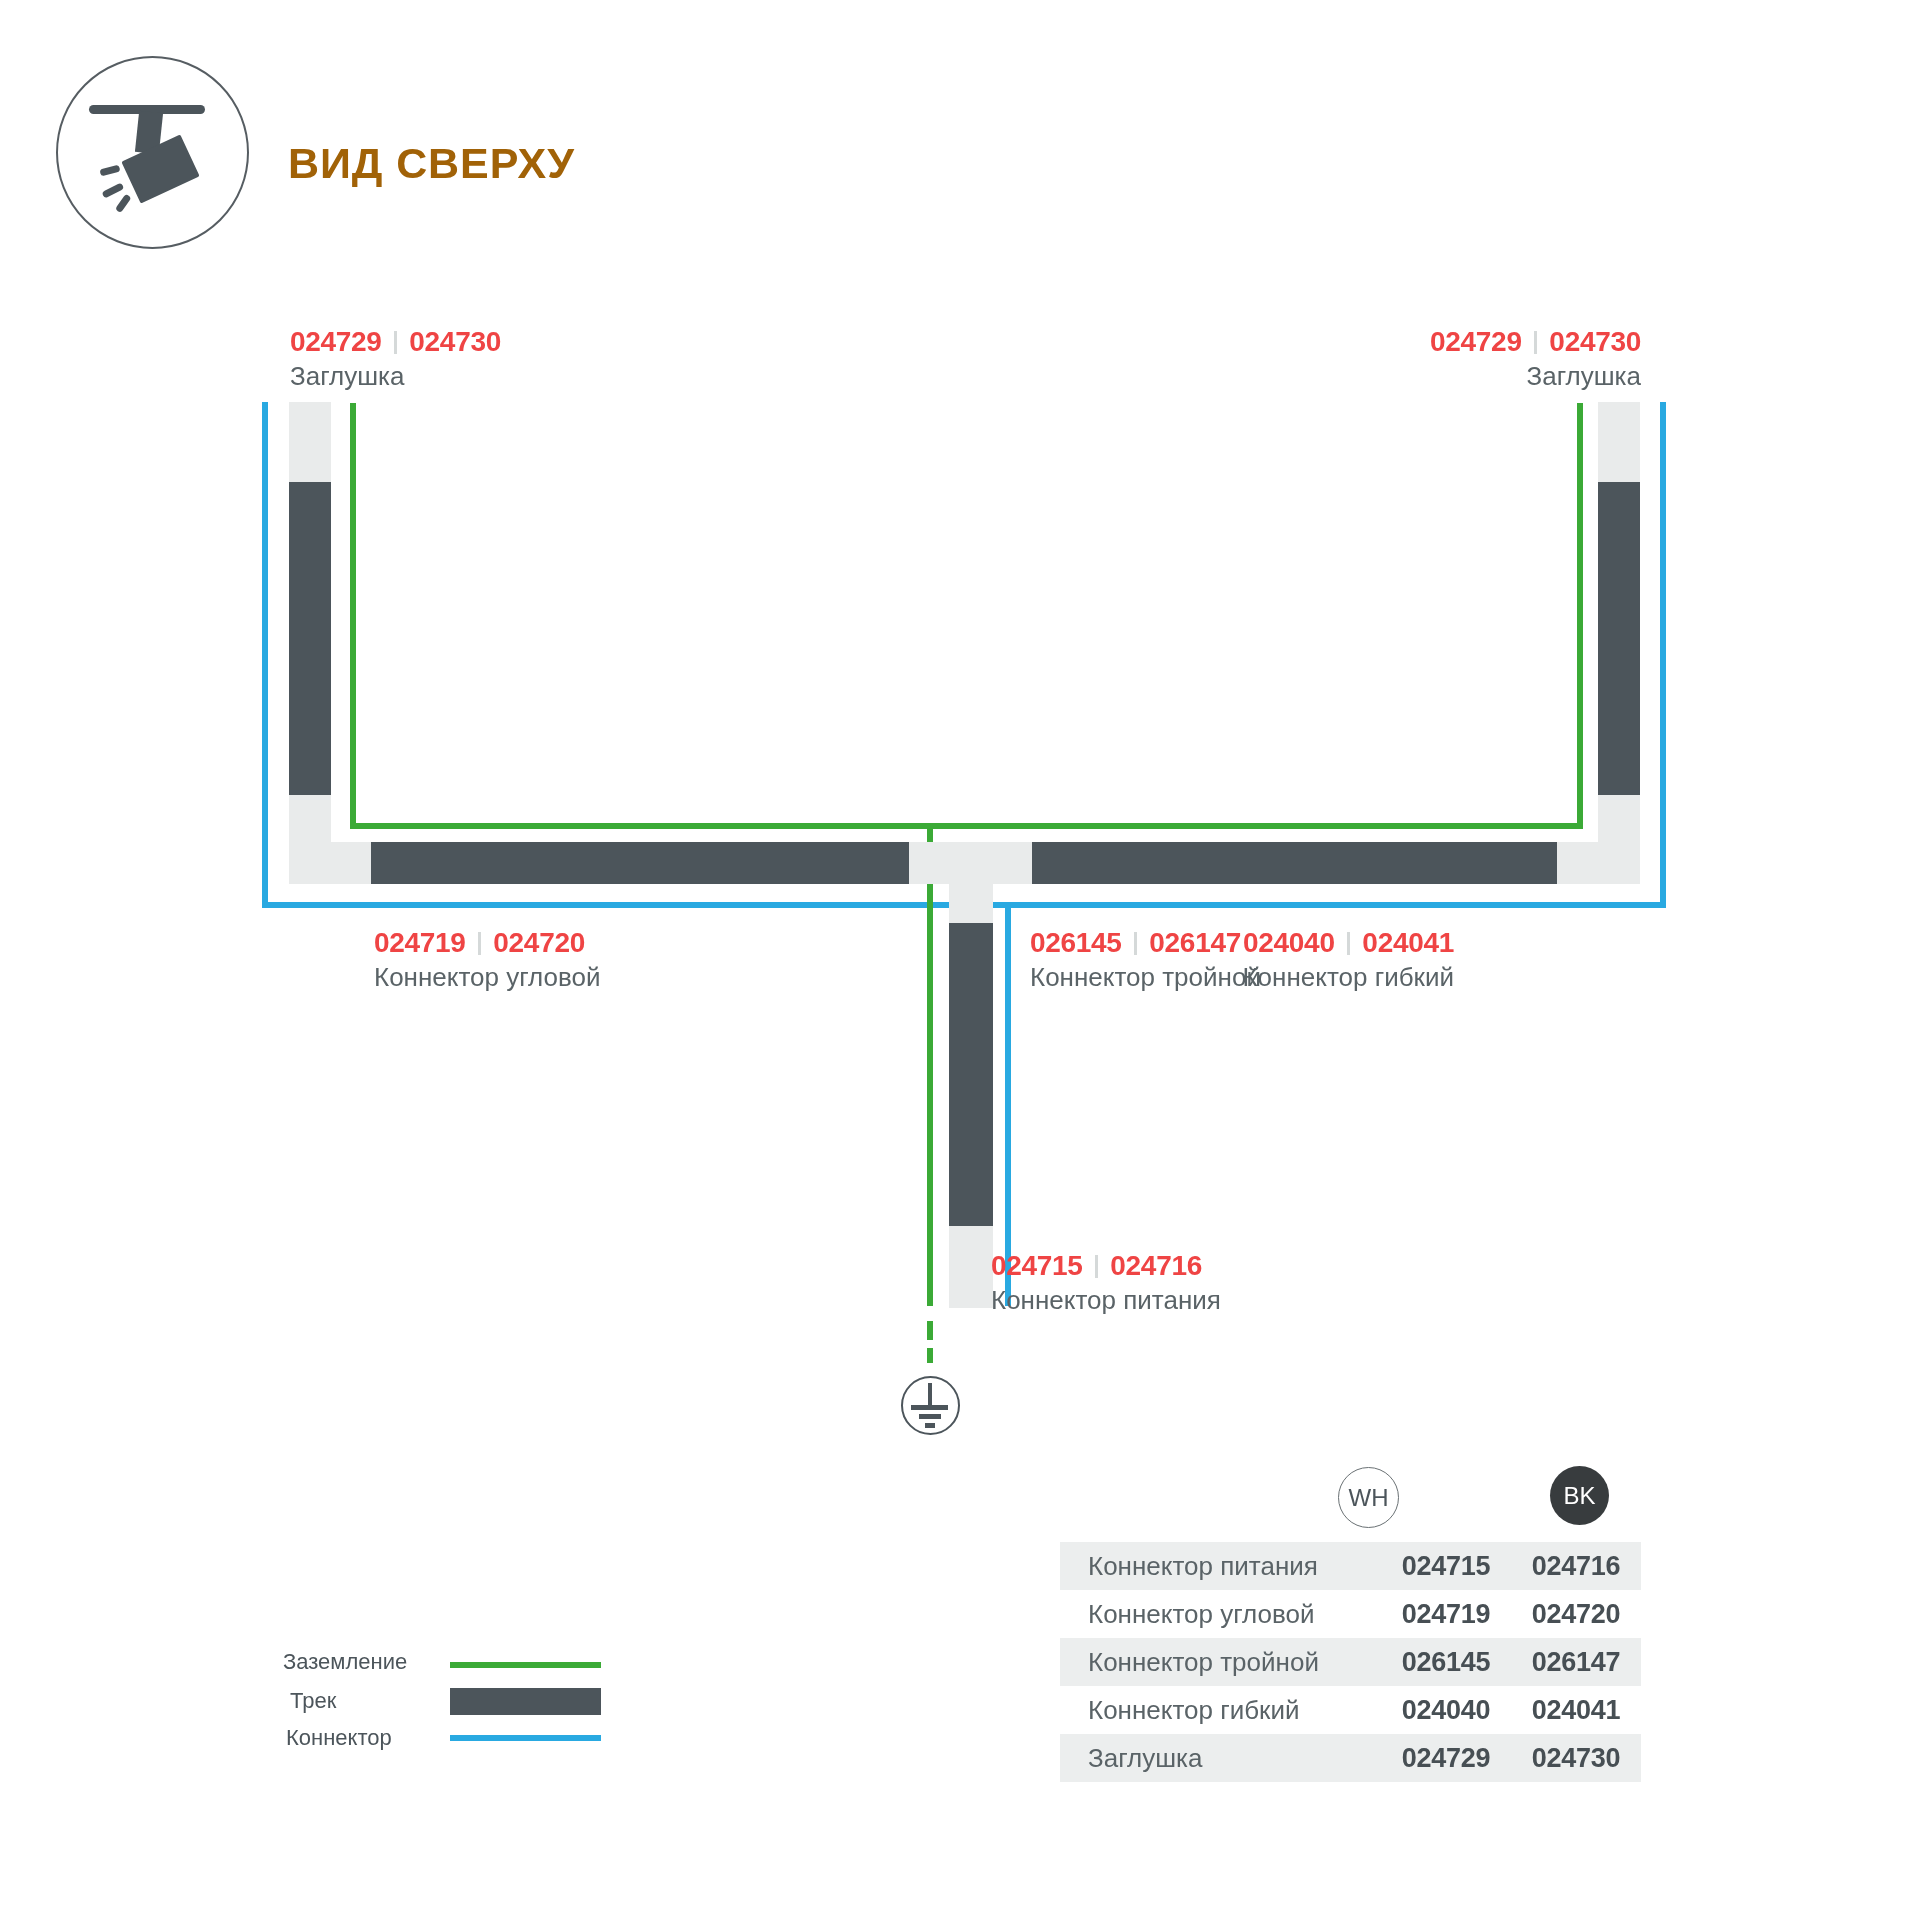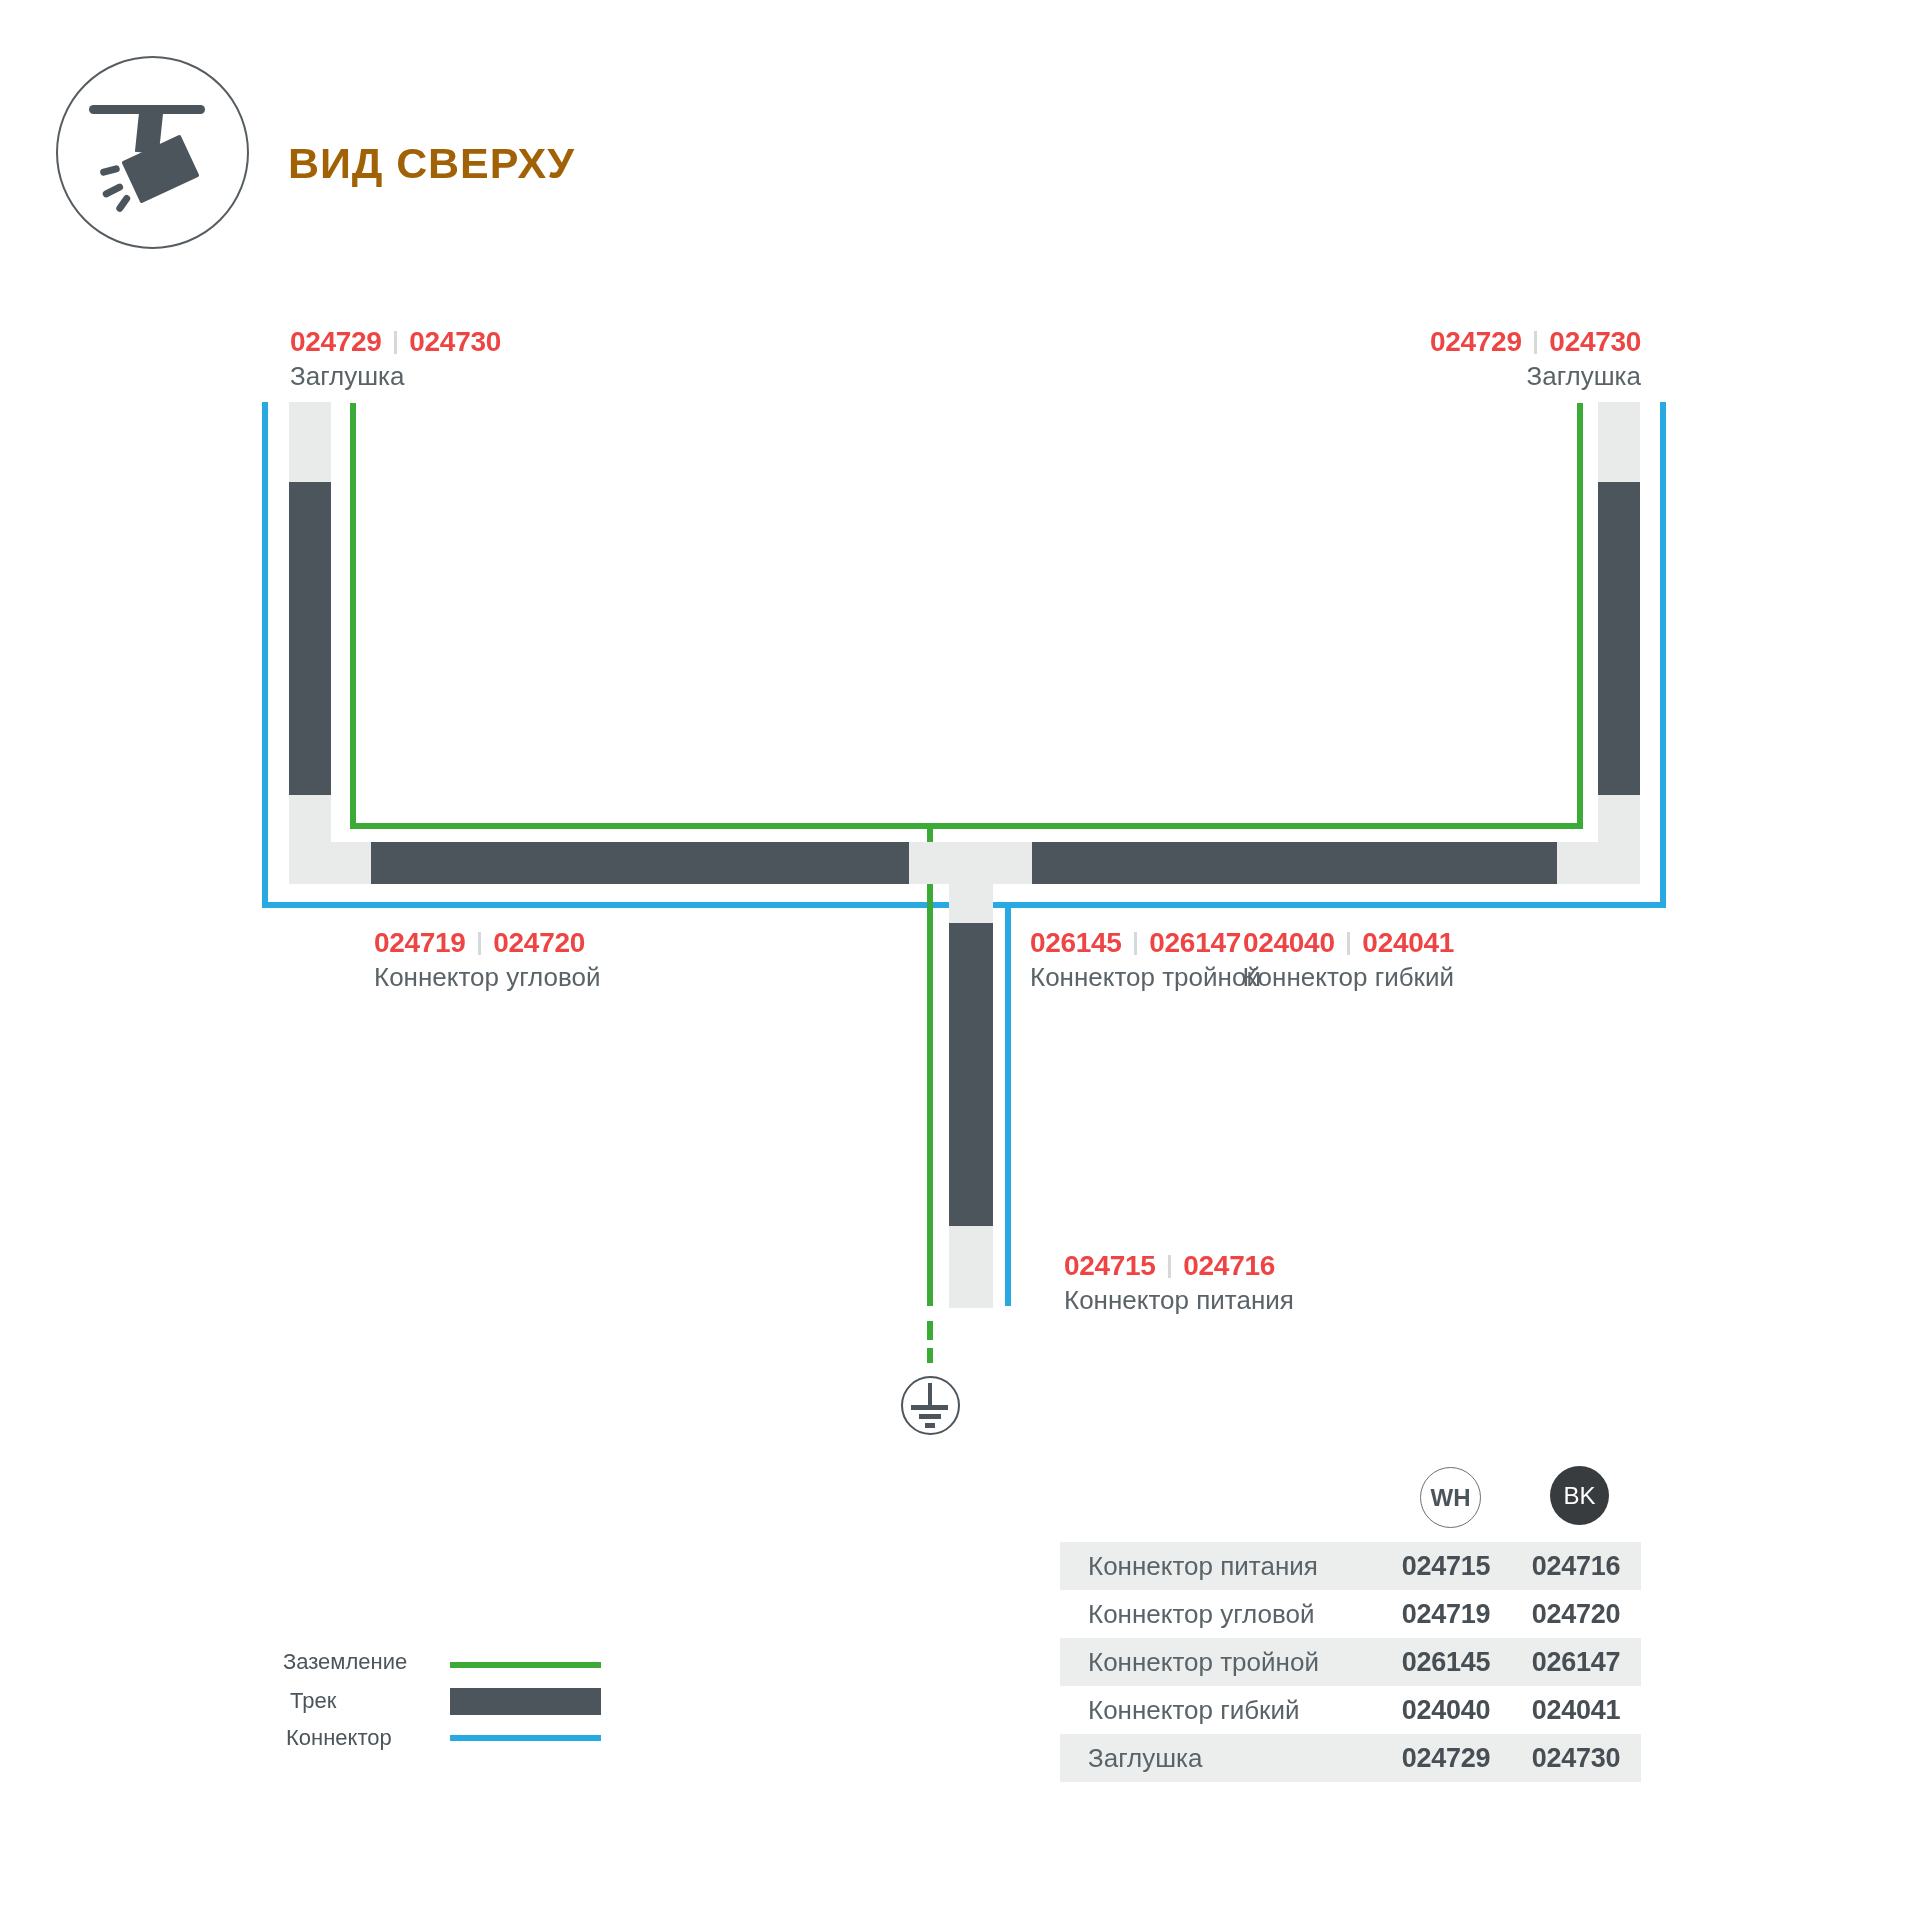--- a/index.html
+++ b/index.html
@@ -40,21 +40,21 @@
   .gnd-circle{position:absolute;left:901px;top:1376px;width:59px;height:59px;border:2.8px solid #4C555B;
     border-radius:50%;box-sizing:border-box;background:#fff;}
   .gnd{position:absolute;background:#4C555B;}
 
   
   .leg-label{position:absolute;font-size:22px;color:#4C555B;white-space:nowrap;}
 
   
   .col-badge{position:absolute;border-radius:50%;box-sizing:border-box;display:flex;
     align-items:center;justify-content:center;font-size:24px;font-weight:500;}
-  .badge-wh{left:1420px;top:1467px;width:61px;height:61px;background:#fff;border:1.9px solid #6A7174;color:#4C555B;font-weight:bold;}
+  .badge-wh{left:1338px;top:1467px;width:61px;height:61px;background:#fff;border:1.9px solid #6A7174;color:#4C555B;}
   .badge-bk{left:1550px;top:1466px;width:59px;height:59px;background:#383C3E;color:#fff;}
   .ptable{position:absolute;left:1060px;top:1542px;width:581px;}
   .trow{display:flex;height:48px;align-items:center;}
   .trow.alt{background:#ECEEEE;}
   .tlabel{flex:1;padding-left:28px;font-size:26px;color:#5A6367;white-space:nowrap;}
   .tval{width:130px;text-align:center;font-size:27px;font-weight:700;color:#474F54;letter-spacing:-0.3px;}
 </style>
 </head>
 <body>
 
@@ -123,21 +123,21 @@
   <div class="plabel" style="left:1030px;top:926px;">
     <div class="codes"><span>026145</span><span class="sep"></span><span>026147</span></div>
     <div class="pname">Коннектор тройной</div>
   </div>
 
   <div class="plabel right" style="right:475px;top:926px;">
     <div class="codes"><span>024040</span><span class="sep"></span><span>024041</span></div>
     <div class="pname">Коннектор гибкий</div>
   </div>
 
-  <div class="plabel" style="left:1064px;top:1249px;">
+  <div class="plabel" style="left:991px;top:1249px;">
     <div class="codes"><span>024715</span><span class="sep"></span><span>024716</span></div>
     <div class="pname">Коннектор питания</div>
   </div>
 
   <div class="leg-label" style="left:283px;top:1649px;">Заземление</div>
   <div class="abs line-g" style="left:450px;top:1662px;width:151px;height:5.6px;"></div>
 
   <div class="leg-label" style="left:290px;top:1688px;">Трек</div>
   <div class="abs track-d" style="left:450px;top:1688px;width:151px;height:27px;"></div>
 

